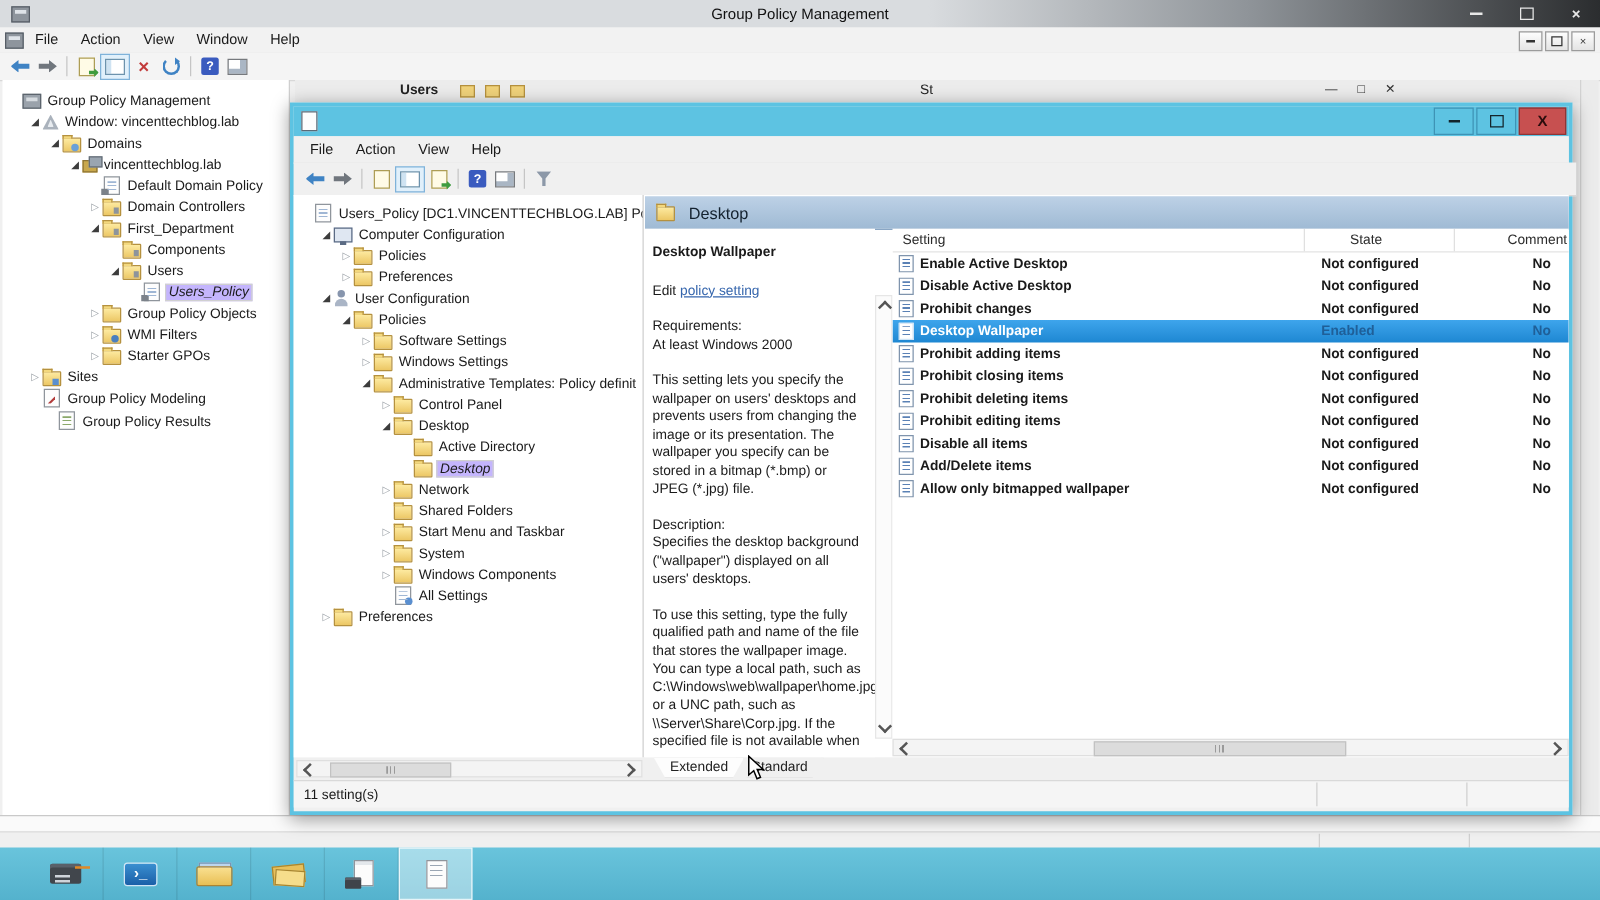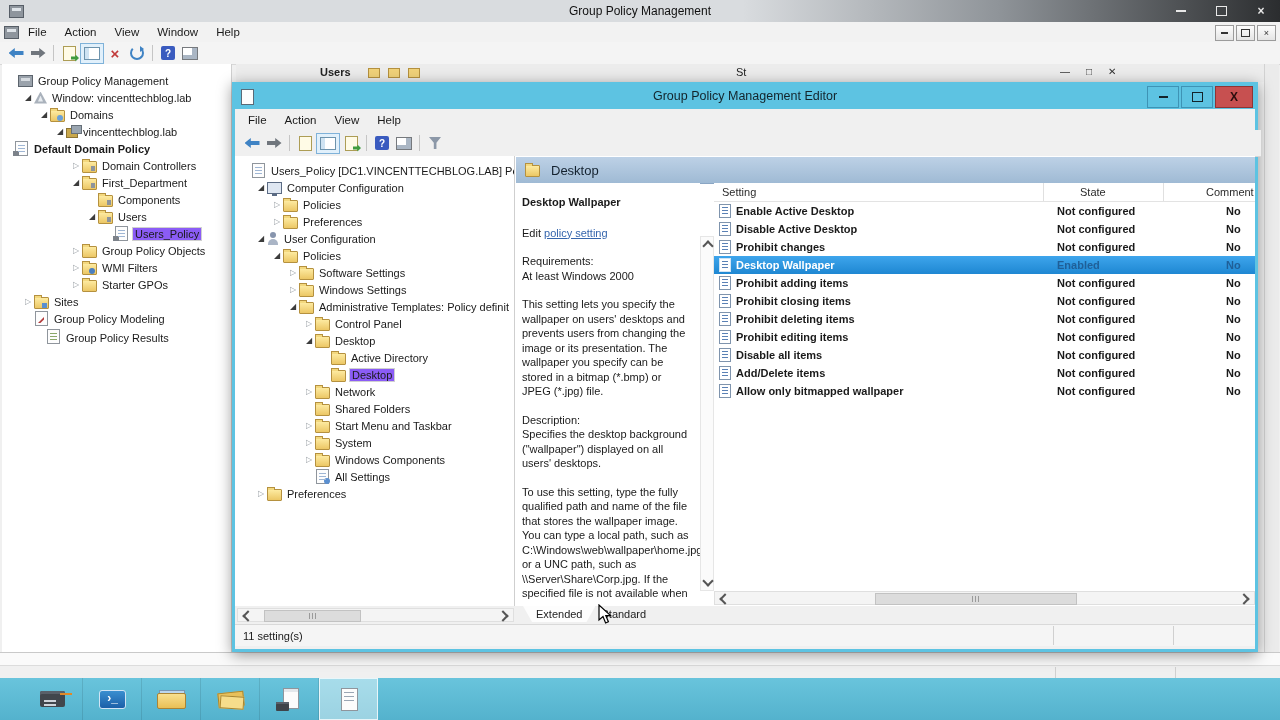--- a/index.html
+++ b/index.html
@@ -48,21 +48,21 @@
   .bg-mini-ico{position:absolute;top:4px;width:10px;height:8px;background:#f0d27a;border:1px solid #b5913f;}
   #bg-frag{position:absolute;left:500px;top:2px;}
   #bg-ctrls{position:absolute;left:824px;top:2px;display:flex;gap:16px;color:#333;font-size:10px;}
   
   #gpm-treepane{left:2px;top:64px;width:229px;height:596px;background:#fff;border-right:1px solid #cfcfcf;overflow:hidden;}
   .trow{display:flex;align-items:center;height:17px;white-space:nowrap;font-size:11px;color:#1a1a1a;overflow:hidden;}
   .exp{width:12px;flex:none;font-size:8px;text-align:center;}
   .exp.expanded{color:#3c3c3c;}
   .exp.collapsed{color:#9aa0a6;}
   .tlabel{padding:0 2px;}
-  .tsel{background:#8b5cf6;border:1px solid #d0d0d0;}
+  .tsel{background:#c4b5fd;border:1px solid #d0d0d0;font-style:italic;}
   
   .ti{width:16px;height:13px;position:relative;flex:none;margin-right:3px;}
   .i-folder,.i-ou,.i-wmi,.i-starter,.i-sites,.i-domains{height:10px;margin-top:2px;background:linear-gradient(#fdeaa0,#ecc765);border:1px solid #b5913f;border-radius:1px;width:13px;}
   .i-folder::before,.i-ou::before,.i-wmi::before,.i-starter::before,.i-sites::before,.i-domains::before{content:'';position:absolute;top:-3px;left:-1px;width:6px;height:2px;background:#f3d87e;border:1px solid #b5913f;border-bottom:none;}
   .i-ou::after{content:'';position:absolute;right:1px;bottom:1px;width:4px;height:5px;background:#8d949c;}
   .i-wmi::after{content:'';position:absolute;right:1px;bottom:0;width:6px;height:6px;border-radius:50%;background:#4a7fc0;}
   .i-sites::after{content:'';position:absolute;right:1px;bottom:0;width:5px;height:5px;background:#5a8fd0;}
   .i-domains::after{content:'';position:absolute;right:1px;bottom:0;width:6px;height:6px;border-radius:50%;background:#6aa0d8;}
   .i-gpo,.i-doc,.i-model,.i-result,.i-allset{width:11px;height:13px;background:#fdfdfd;border:1px solid #8f959c;margin:0 4px 0 1px;}
   .i-gpo::after,.i-doc::after,.i-allset::after{content:'';position:absolute;left:2px;right:2px;top:3px;height:8px;background:repeating-linear-gradient(#9fb6d4 0 1px,transparent 1px 3px);}
@@ -256,21 +256,21 @@
           <div class="trow" style="padding-left: 36px;">
             <span class="exp expanded">◢</span>
             <span class="ti i-domains"></span>
             <span class="tlabel">Domains</span>
           </div>
           <div class="trow" style="padding-left: 52px;">
             <span class="exp expanded">◢</span>
             <span class="ti i-domain"></span>
             <span class="tlabel">vincenttechblog.lab</span>
           </div>
-          <div class="trow" style=" font-weight: bold;">
+          <div class="trow" style="padding-left: 68px;">
             <span class="exp none"></span>
             <span class="ti i-gpo"></span>
             <span class="tlabel">Default Domain Policy</span>
           </div>
           <div class="trow" style="padding-left: 68px;">
             <span class="exp collapsed">▷</span>
             <span class="ti i-ou"></span>
             <span class="tlabel">Domain Controllers</span>
           </div>
           <div class="trow" style="padding-left: 68px;">
@@ -330,21 +330,20 @@
     <div class="abs" id="gpm-status">
       <span class="vline" style="left:1055px"></span>
       <span class="vline" style="left:1175px"></span>
     </div>
     <div class="abs" id="gpm-rband"></div>
   </div>
 
   <div class="abs" id="editor">
     <div class="abs" id="ed-titlebar">
       <span class="ed-ico"></span>
-      <div id="ed-title">Group Policy Management Editor</div>
       <div id="ed-btns">
         <span class="ed-btn">
             <span class="b-min"></span>
           </span>
         <span class="ed-btn">
             <span class="b-max"></span>
           </span>
         <span class="ed-btn close">X</span>
       </div>
     </div>

